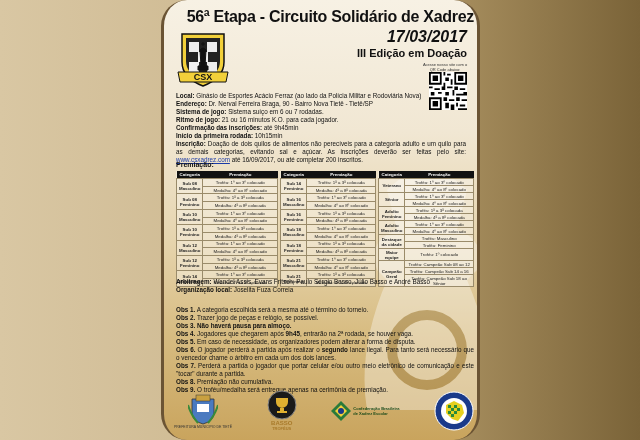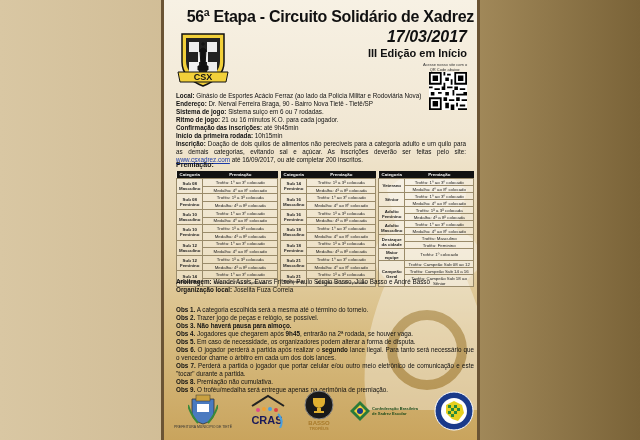--- a/index.html
+++ b/index.html
@@ -7,20 +7,21 @@
   body {
     background: linear-gradient(90deg, #d9c7a3 0%, #cdb890 40%, #a88f5f 70%, #7a6338 100%);
     font-family: "Liberation Sans", sans-serif;
     position: relative;
   }
   .poster {
     position: absolute; left: 161px; top: 0; width: 319px; height: 440px;
     background: linear-gradient(180deg, #f7f1e4 0%, #f1e7d3 30%, #e6d4ad 55%, #d8bd83 75%, #c9a45d 100%);
     border-left: 3px solid #6b5434; border-right: 3px solid #6b5434;
     overflow: hidden;
+    border-radius: 26px;
   }
   .watermark {
     position: absolute; right: -20px; top: 150px; width: 140px; height: 280px;
     opacity: 0.35;
   }
   .title {
     position: absolute; left: 15px; top: 8px; width: 295px; text-align: right;
     font-weight: bold; font-size: 16px; color: #111; letter-spacing: -0.3px;
   }
   .date {
@@ -62,21 +63,21 @@
 
 <div class="poster">
 
   <svg class="watermark" viewBox="0 0 140 280">
     <path d="M30 40 Q70 0 110 40 L100 80 Q130 90 120 120 L110 130 Q140 200 130 260 L10 260 Q0 200 30 130 L20 120 Q10 90 40 80 Z" fill="#fff"></path>
     <circle cx="70" cy="200" r="35" fill="none" stroke="#8a6a30" stroke-width="10"></circle>
   </svg>
 
   <div class="title">56ª Etapa - Circuito Solidário de Xadrez</div>
   <div class="date">17/03/2017</div>
-  <div class="edition">III Edição em Início</div>
+  <div class="edition">III Edição em Doação</div>
 
   <svg class="logo" viewBox="0 0 54 64">
     <path d="M6 6 L48 6 L48 34 Q48 50 27 58 Q6 50 6 34 Z" fill="#f2d03a" stroke="#111" stroke-width="1.5"></path>
     <path d="M10 10 L44 10 L44 33 Q44 46 27 53 Q10 46 10 33 Z" fill="#222"></path>
     <path d="M13 14 h10 v10 h-10z M31 14 h10 v10 h-10z M22 24 h10 v10 h-10z M13 34 h10 v10 h-10z M31 34 h10 v10 h-10z" fill="#eee"></path>
     <path d="M27 14 l0 4 M25 16 h4 M24 22 q3 -4 6 0 l-1 16 h3 v4 h-10 v-4 h3 z" fill="#111" stroke="#111" stroke-width="1"></path>
     <path d="M2 44 L52 44 L50 54 L4 54 Z" fill="#f2d03a" stroke="#111" stroke-width="1"></path>
     <text x="27" y="52" text-anchor="middle" font-size="9" font-weight="bold" fill="#111" font-family="Liberation Sans, sans-serif">CSX</text>
   </svg>
 
@@ -302,31 +303,20 @@
     <div class="sp">
       <svg width="30" height="32" viewBox="0 0 30 32">
         <path d="M4 6 h22 v14 q0 8 -11 11 q-11 -3 -11 -11z" fill="#4a7ac0" stroke="#333" stroke-width="0.8"></path>
         <rect x="8" y="2" width="14" height="6" fill="#c9a040" stroke="#333" stroke-width="0.5"></rect>
         <rect x="9" y="11" width="12" height="8" fill="#fff"></rect>
         <path d="M0 12 q3 10 10 18 M30 12 q-3 10 -10 18" stroke="#3a8a3a" stroke-width="2" fill="none"></path>
       </svg>
       <div class="cap">PREFEITURA MUNICÍPIO DE TIETÊ</div>
     </div>
     <div class="sp">
-      <svg width="40" height="34" viewBox="0 0 40 34">
-        <path d="M4 12 L20 2 L36 12" stroke="#222" stroke-width="2" fill="none"></path>
-        <circle cx="10" cy="16" r="2" fill="#e04a8a"></circle>
-          <circle cx="16" cy="15" r="2" fill="#f2a030"></circle>
-        <circle cx="22" cy="15" r="2" fill="#4aa0e0"></circle>
-          <circle cx="28" cy="16" r="2" fill="#e04040"></circle>
-        <text x="19" y="30" text-anchor="middle" font-size="11" font-weight="bold" fill="#1a1a5a" font-family="Liberation Sans, sans-serif">CRAS</text>
-        <path d="M30 20 q6 6 2 14" stroke="#4aa0e0" stroke-width="2" fill="none"></path>
-      </svg>
-    </div>
-    <div class="sp">
       <svg width="30" height="30" viewBox="0 0 30 30">
         <circle cx="15" cy="15" r="14" fill="#1a1a1a" stroke="#888" stroke-width="1"></circle>
         <path d="M9 8 h12 v4 q0 5 -6 6 q-6 -1 -6 -6z M13 18 h4 v3 h3 v2 h-10 v-2 h3z" fill="#e0b030"></path>
       </svg>
       <div class="basso-text">BASSO</div>
       <div class="basso-text" style="font-size:4px">TROFÉUS</div>
     </div>
     <div class="sp" style="flex-direction:row;gap:2px">
       <svg width="20" height="20" viewBox="0 0 20 20">
         <path d="M10 0 L20 10 L10 20 L0 10 Z" fill="#2a7a3a"></path>

